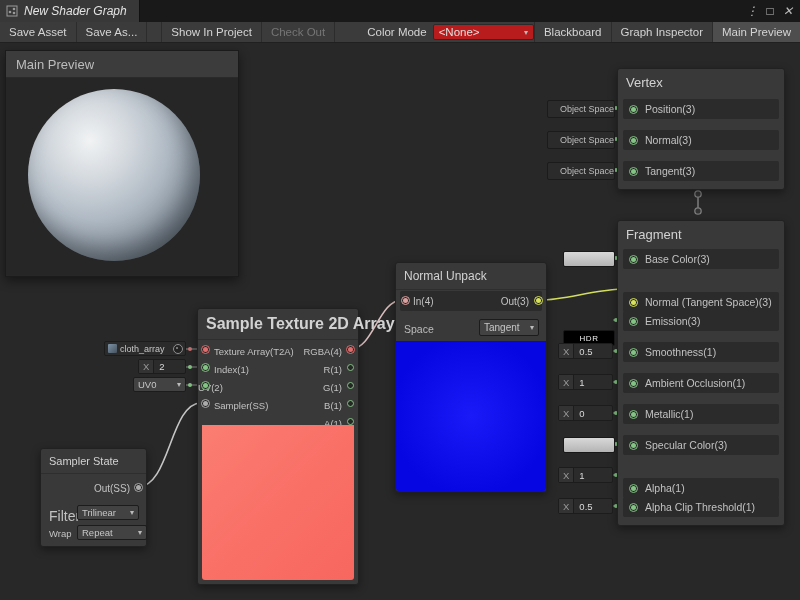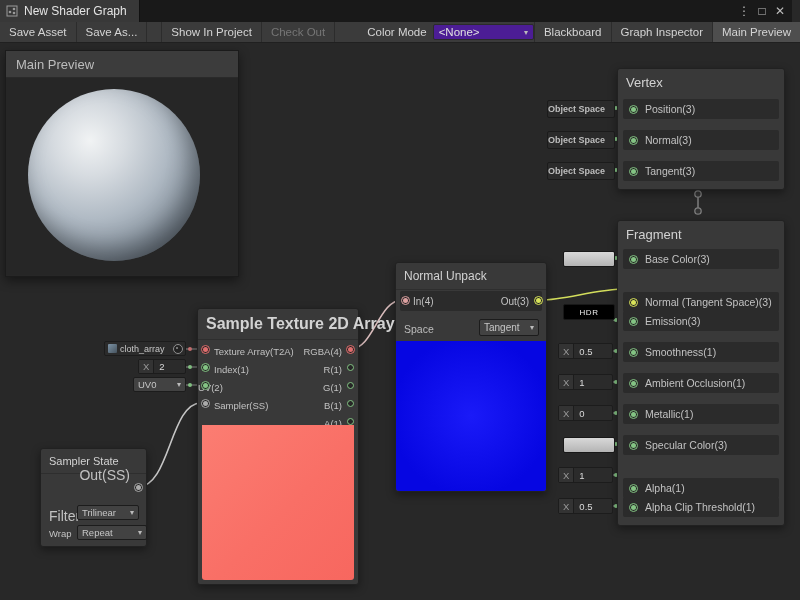--- a/index.html
+++ b/index.html
@@ -2,32 +2,32 @@
 <html><head>
 <meta charset="utf-8">
 <style>
   html,body{margin:0;padding:0;}
   body{
     width:800px;height:600px;position:relative;overflow:hidden;
     background:#282828;font-family:"Liberation Sans",sans-serif;color:#C8C8C8;
     -webkit-user-select:none;user-select:none;
   }
   
-  .titlebar{position:absolute;top:0;left:0;right:8px;height:22px;background:#191919;display:flex;align-items:stretch;z-index:10;}
+  .titlebar{position:absolute;top:0;left:0;right:0;height:22px;background:#191919;display:flex;align-items:stretch;z-index:10;font-style:italic;}
   .tab{display:flex;align-items:center;gap:6px;padding:0 12px 0 6px;background:#383838;border-right:1px solid #111;}
   .tab-title{font-size:12px;color:#E4E4E4;white-space:nowrap;}
   .win-ctrls{margin-left:auto;display:flex;align-items:center;padding-right:4px;gap:2px;}
   .win-btn{width:16px;text-align:center;font-size:12px;color:#BDBDBD;cursor:default;}
   
   .toolbar{position:absolute;top:22px;left:0;right:0;height:20px;background:#3B3B3B;border-bottom:1px solid #202020;display:flex;align-items:stretch;font-size:11.5px;z-index:10;}
   .tb-btn{display:flex;align-items:center;padding:0 9px;border-right:1px solid #2C2C2C;color:#D4D4D4;white-space:nowrap;cursor:default;}
   .tb-btn.group-start{margin-left:14px;border-left:1px solid #2C2C2C;}
   .tb-btn.disabled{color:#757575;}
   .tb-label{display:flex;align-items:center;padding:0 6px 0 32px;color:#D4D4D4;white-space:nowrap;}
-  .tb-dd{width:96px;margin:2px 0;background:#4c1d95;border:1px solid #2B2B2B;border-radius:2px;display:flex;align-items:center;justify-content:space-between;padding:0 5px;color:#E0E0E0;cursor:default;}
+  .tb-dd{width:96px;margin:2px 0;background:#b91c1c;border:1px solid #2B2B2B;border-radius:2px;display:flex;align-items:center;justify-content:space-between;padding:0 5px;color:#E0E0E0;cursor:default;}
   .tb-right{margin-left:auto;display:flex;align-items:stretch;}
   .tb-right .tb-btn{border-left:1px solid #2C2C2C;border-right:none;}
   .tb-btn.active{background:#4E4E4E;}
   .caret{font-size:8px;color:#BBB;margin-left:4px;}
   
   .canvas{position:absolute;top:42px;left:0;right:0;bottom:0;background:#282828;z-index:0;}
   svg.edges{position:absolute;inset:0;width:800px;height:600px;z-index:1;pointer-events:none;}
   
   .node{position:absolute;background:#393939;border:1px solid #212121;border-radius:3px;box-shadow:0 3px 9px rgba(0,0,0,.4);z-index:2;}
   .node-title{font-size:12px;color:#D2D2D2;padding:6px 8px;border-bottom:1px solid #2E2E2E;white-space:nowrap;}
@@ -40,21 +40,21 @@
   .port.inrow{left:6px;top:50%;margin-top:-4.5px;}
   .port.small{width:7px;height:7px;border-width:1px;}
   .pc-green{--c:#83C383;} .pc-yellow{--c:#D8E35A;} .pc-red{--c:#DF6E6E;} .pc-pink{--c:#DCA0A0;} .pc-gray{--c:#ABABAB;}
   
   .mini{position:absolute;background:#2B2B2B;border:1px solid #1C1C1C;border-radius:2px;display:flex;align-items:center;font-size:9.5px;color:#C6C6C6;box-sizing:border-box;z-index:2;}
   .mini.dd{justify-content:space-between;padding:0 4px;background:#424242;}
   .mini .xtag{color:#9A9A9A;padding:0 4px;border-right:1px solid #1C1C1C;height:100%;display:flex;align-items:center;background:#333;}
   .mini .xval{padding:0 5px;color:#DADADA;}
   .swatch{position:absolute;width:50px;height:14px;border:1px solid #181818;border-radius:2px;background:linear-gradient(#D8D8D8,#B4B4B4);z-index:2;}
   .hdrbox{position:absolute;width:50px;height:14px;border:1px solid #181818;border-radius:2px;background:#000;color:#EDEDED;font-size:8px;display:flex;align-items:center;justify-content:center;letter-spacing:.5px;z-index:2;}
-  .osbox{position:absolute;width:66px;height:16px;background:#2B2B2B;border:1px solid #1B1B1B;border-radius:2px;font-size:9px;color:#BDBDBD;display:flex;align-items:center;justify-content:flex-start;white-space:nowrap;z-index:2;font-weight:bold;}
+  .osbox{position:absolute;width:66px;height:16px;background:#2B2B2B;border:1px solid #1B1B1B;border-radius:2px;font-size:9px;color:#BDBDBD;display:flex;align-items:center;justify-content:flex-end;white-space:nowrap;z-index:2;}
   
   .preview-win{position:absolute;left:5px;top:50px;width:232px;height:225px;background:#272727;border:1px solid #1B1B1B;box-shadow:0 4px 10px rgba(0,0,0,.45);z-index:5;}
   .preview-head{height:26px;background:#3C3C3C;border-bottom:1px solid #2A2A2A;display:flex;align-items:center;padding-left:10px;font-size:13px;color:#BDBDBD;}
   .preview-body{position:relative;height:197px;background:#262626;overflow:hidden;}
   .sphere{position:absolute;left:22px;top:11px;width:172px;height:172px;border-radius:50%;
     background:radial-gradient(circle at 36% 30%, #F1F3F4 0%, #D6DBE0 22%, #B0BAC4 48%, #84909C 72%, #57616C 90%, #3C434C 100%);
     box-shadow:inset -8px -12px 22px rgba(0,0,0,.35);}
   
   .side-lbl{position:absolute;font-size:9.5px;color:#C2C2C2;white-space:nowrap;}
   .field-lbl{position:absolute;font-size:10.5px;color:#BDBDBD;white-space:nowrap;}
@@ -212,21 +212,21 @@
     <span class="port connected inrow pc-green"></span>
     <span class="lbl">Alpha(1)</span>
   </div>
   <div class="srow" style="top:276px;">
     <span class="port connected inrow pc-green"></span>
     <span class="lbl">Alpha Clip Threshold(1)</span>
   </div>
 </div>
 
 <div class="swatch" style="left:563px;top:251px;"></div>
-<div class="hdrbox" style="left:563px;top:304px;">
+<div class="hdrbox" style="left:563px;top:330px;">
     <span>HDR</span>
   </div>
 <div class="mini" style="left:558px;top:343px;width:55px;height:16px;">
   <span class="xtag">X</span>
     <span class="xval">0.5</span>
 </div>
 <div class="mini" style="left:558px;top:374px;width:55px;height:16px;">
   <span class="xtag">X</span>
     <span class="xval">1</span>
 </div>
@@ -291,21 +291,21 @@
   <span class="xtag">X</span>
   <span class="xval">2</span>
 </div>
 <div class="mini dd" style="left:133px;top:377px;width:53px;height:15px;">
   <span>UV0</span>
   <span class="caret">▾</span>
 </div>
 
 <div class="node" style="left:40px;top:448px;width:105px;height:97px;">
   <div class="node-title" style="font-size:11px;">Sampler State</div>
-  <span class="side-lbl" style="right:16px;top:18px;font-size:14px;">Out(SS)</span>
+  <span class="side-lbl" style="right:16px;top:34px;font-size:10px;">Out(SS)</span>
   <span class="port connected pc-gray" style="left:93px;top:34px;"></span>
   <span class="side-lbl" style="left:8px;top:59px;font-size:14px;">Filter</span>
   <div class="mini dd" style="left:36px;top:56px;width:62px;height:15px;">
     <span>Trilinear</span>
     <span class="caret">▾</span>
   </div>
   <span class="side-lbl" style="left:8px;top:79px;font-size:9.5px;">Wrap</span>
   <div class="mini dd" style="left:36px;top:76px;width:70px;height:15px;">
     <span>Repeat</span>
     <span class="caret">▾</span>

